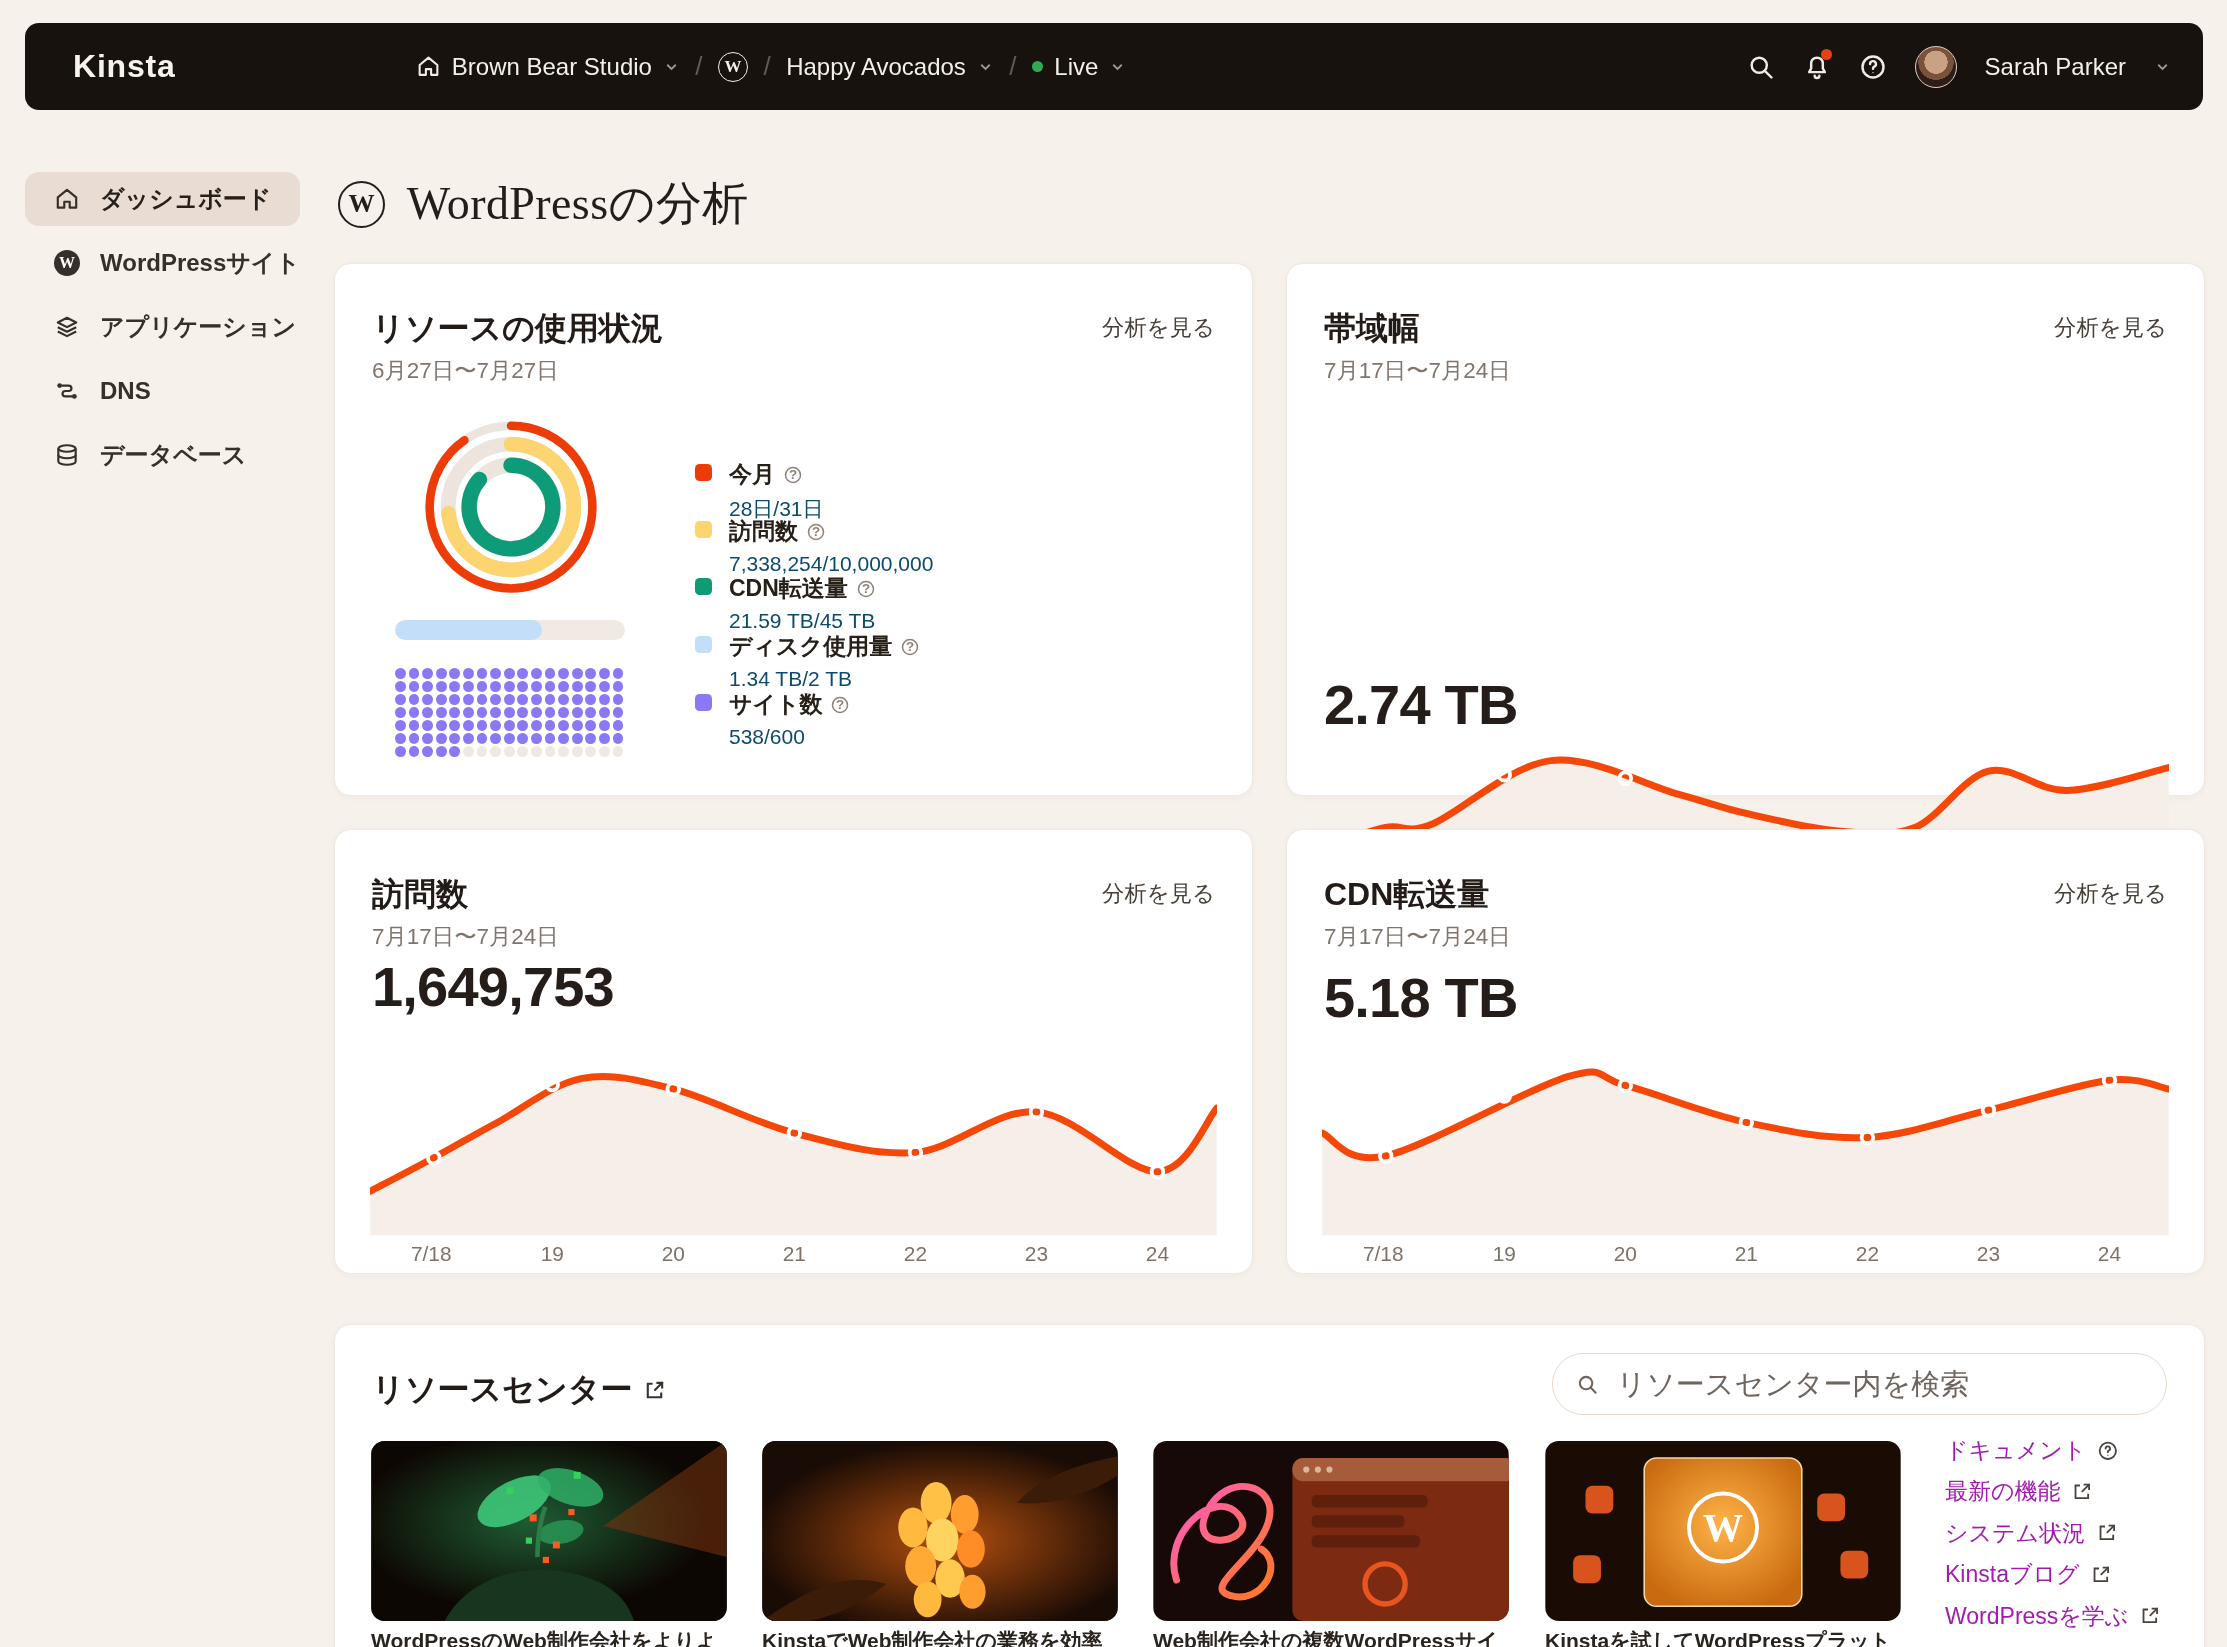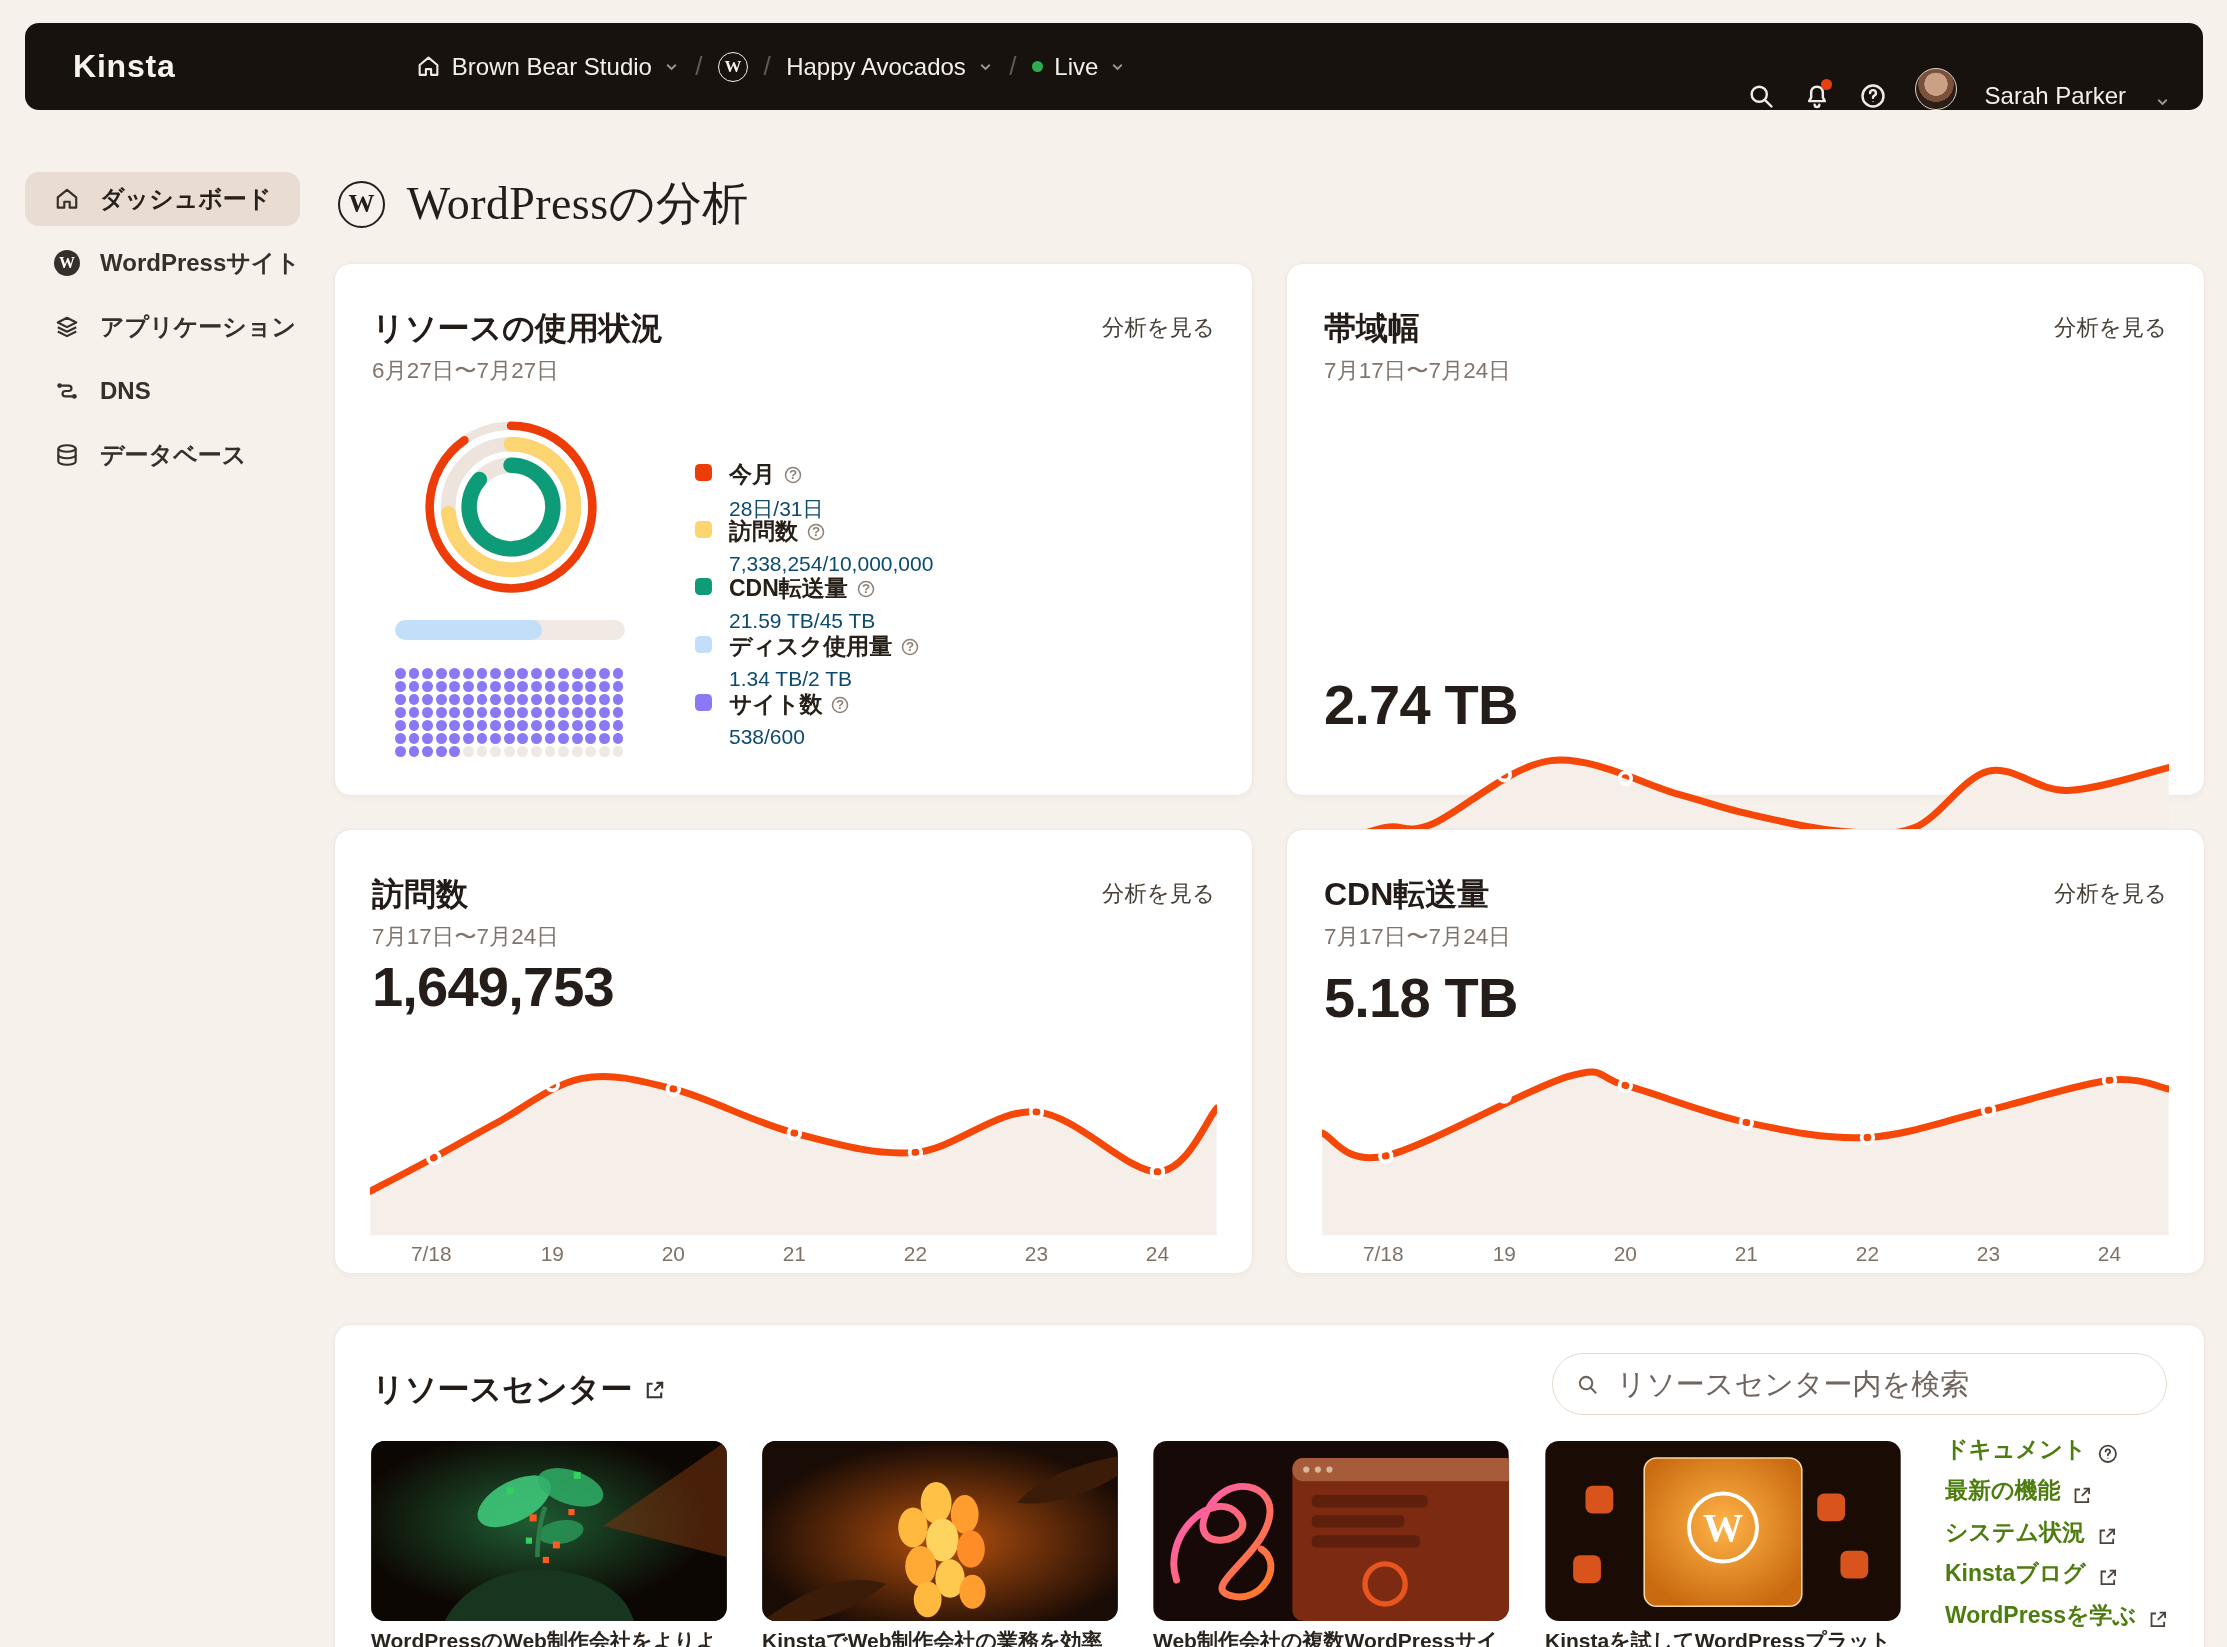--- a/index.html
+++ b/index.html
@@ -9,21 +9,21 @@
   
   .topnav{position:absolute;left:25px;top:23px;width:2178px;height:87px;background:#18120f;border-radius:14px;display:flex;align-items:center;}
   .logo{position:absolute;left:48px;top:0;height:87px;display:flex;align-items:center;color:#f6f2ee;font-size:32px;font-weight:700;letter-spacing:0.8px;}
   .crumbs{position:absolute;left:391px;top:0;height:87px;display:flex;align-items:center;gap:15.5px;color:#f3efeb;font-size:24px;}
   .crumb{display:flex;align-items:center;gap:10.8px;cursor:pointer;}
   .crumb-sep{color:#655a52;font-size:26px;font-weight:300;}
   .nav-ic{width:25px;height:25px;stroke:#f0ebe7;fill:none;stroke-width:2;}
   .chev{width:17px;height:17px;stroke:#a1968e;fill:none;stroke-width:2.6;}
   .wp-badge{width:28px;height:28px;border:1.5px solid #f3efeb;border-radius:50%;display:flex;align-items:center;justify-content:center;color:#f3efeb;font-family:"Liberation Serif",serif;font-size:17px;font-weight:700;}
   .live-dot{width:11.6px;height:11.6px;border-radius:50%;background:#2fac4f;}
-  .nav-right{position:absolute;right:32px;top:0;height:87px;display:flex;align-items:flex-end;gap:28px;}
+  .nav-right{position:absolute;right:32px;top:0;height:87px;display:flex;align-items:center;gap:28px;}
   .icon-btn{position:relative;width:28px;height:28px;cursor:pointer;}
   .icon-btn svg{width:28px;height:28px;stroke:#f0ebe7;fill:none;stroke-width:2.1;}
   .bell-dot{position:absolute;top:-3.1px;right:-1.5px;width:10.8px;height:10.8px;border-radius:50%;background:#e8400e;}
   .avatar{width:40px;height:40px;border-radius:50%;border:1.5px solid #d8d0c9;background:radial-gradient(circle at 50% 38%,#caa184 0 36%,#7a523b 37% 55%,#2e1d16 56% 100%);}
   .user-name{color:#f3efeb;font-size:24px;font-weight:500;}
 
   
   .sidebar{position:absolute;left:25px;top:172px;width:275px;display:flex;flex-direction:column;gap:10px;justify-content:flex-end;}
   .side-item{height:54px;display:flex;align-items:center;gap:20px;padding-left:29px;border-radius:14px;color:#372f2a;font-size:24px;font-weight:600;cursor:pointer;}
   .side-item.active{background:#e9dcd3;color:#261f1a;font-weight:700;}
@@ -61,21 +61,21 @@
 
   
   .search-box{position:absolute;left:1217px;top:28px;width:615px;height:62px;border:1.5px solid #e7d9cb;border-radius:32px;background:#fff;display:flex;align-items:center;gap:15.5px;padding:0 23px;box-sizing:border-box;}
   .search-box svg{width:23px;height:23px;stroke:#6f655e;fill:none;stroke-width:2.2;flex:0 0 auto;}
   .search-box input{border:none;outline:none;font-size:29px;color:#40382f;width:100%;font-family:"Liberation Sans",sans-serif;background:transparent;}
   .search-box input::placeholder{color:#6f655e;opacity:1;}
   .tile{position:absolute;top:116px;width:356px;height:180px;border-radius:14px;overflow:hidden;cursor:pointer;}
   .tile svg{display:block;width:100%;height:100%;}
   .tile-cap{position:absolute;top:302px;width:356px;font-size:21px;font-weight:600;color:#2a241f;line-height:1.35;cursor:pointer;}
   .rc-links{position:absolute;left:1610px;top:111px;display:flex;flex-direction:column;gap:12.4px;}
-  .rc-link{height:29px;display:flex;align-items:flex-end;gap:10.8px;font-size:23px;font-weight:700;color:#4d7c0f;cursor:pointer;}
+  .rc-link{height:29px;display:flex;align-items:center;gap:10.8px;font-size:23px;font-weight:400;color:#a21caf;cursor:pointer;}
   .rc-link svg{width:21.7px;height:21.7px;stroke:#4a423b;fill:none;stroke-width:2;}
   .ext-title-ic{width:23px;height:23px;stroke:#3a332d;fill:none;stroke-width:2.2;margin-left:10.8px;}
 </style>
 </head>
 <body>
 
 <div class="stage">
 
   <header class="topnav">
     <div class="logo">Kinsta</div>

